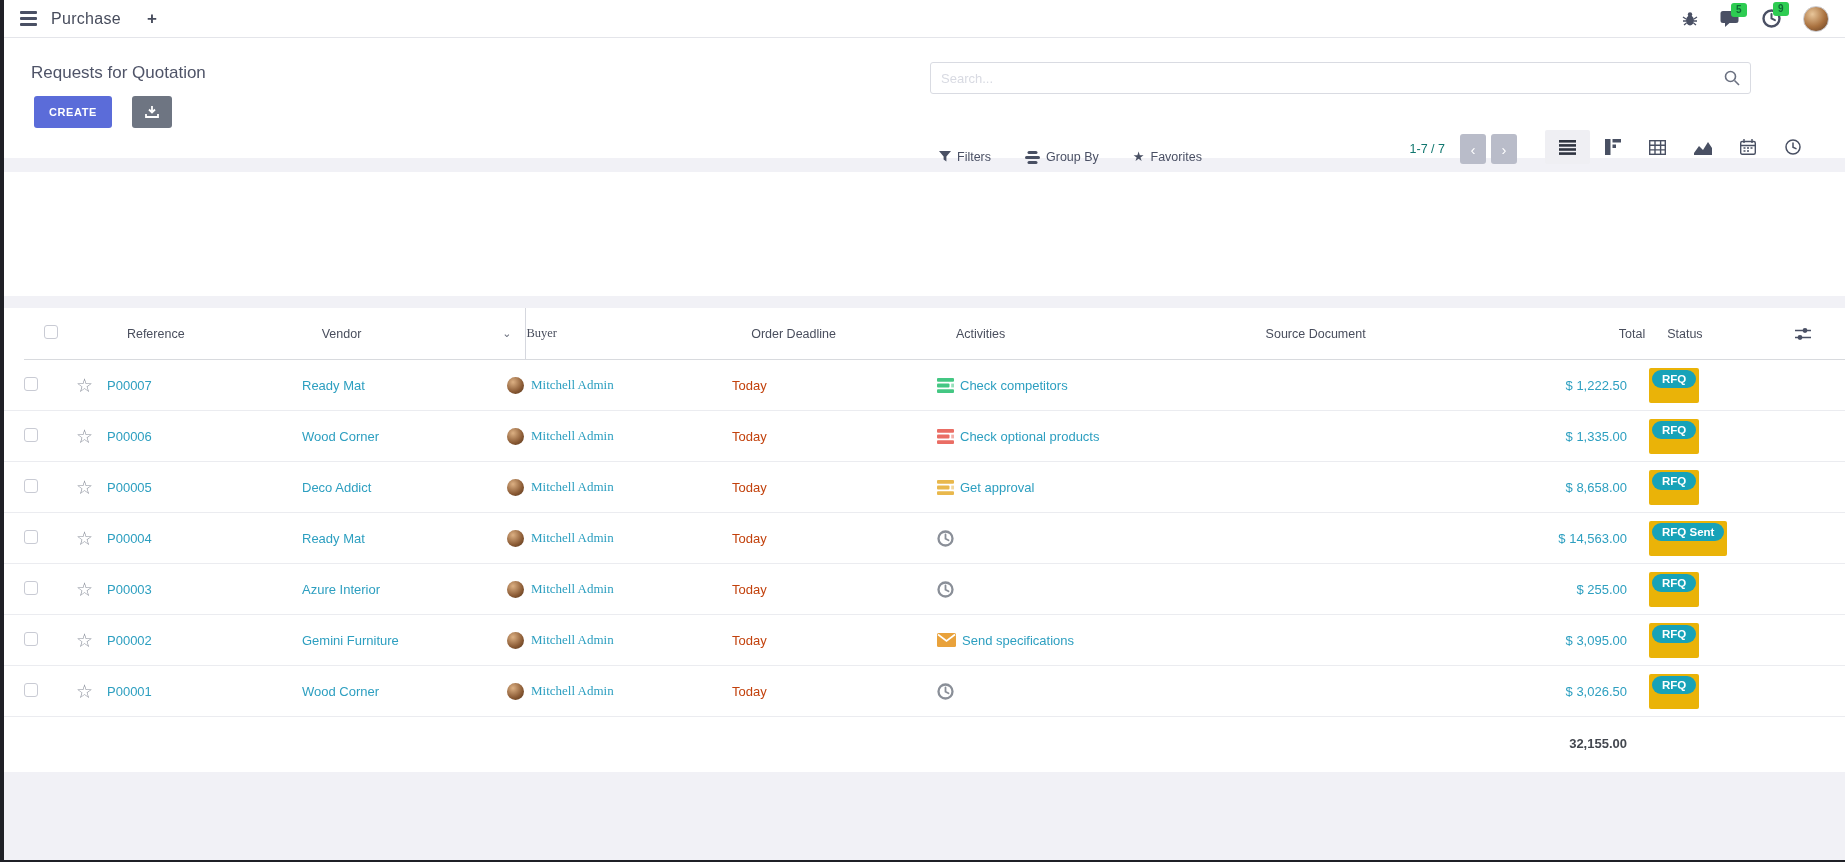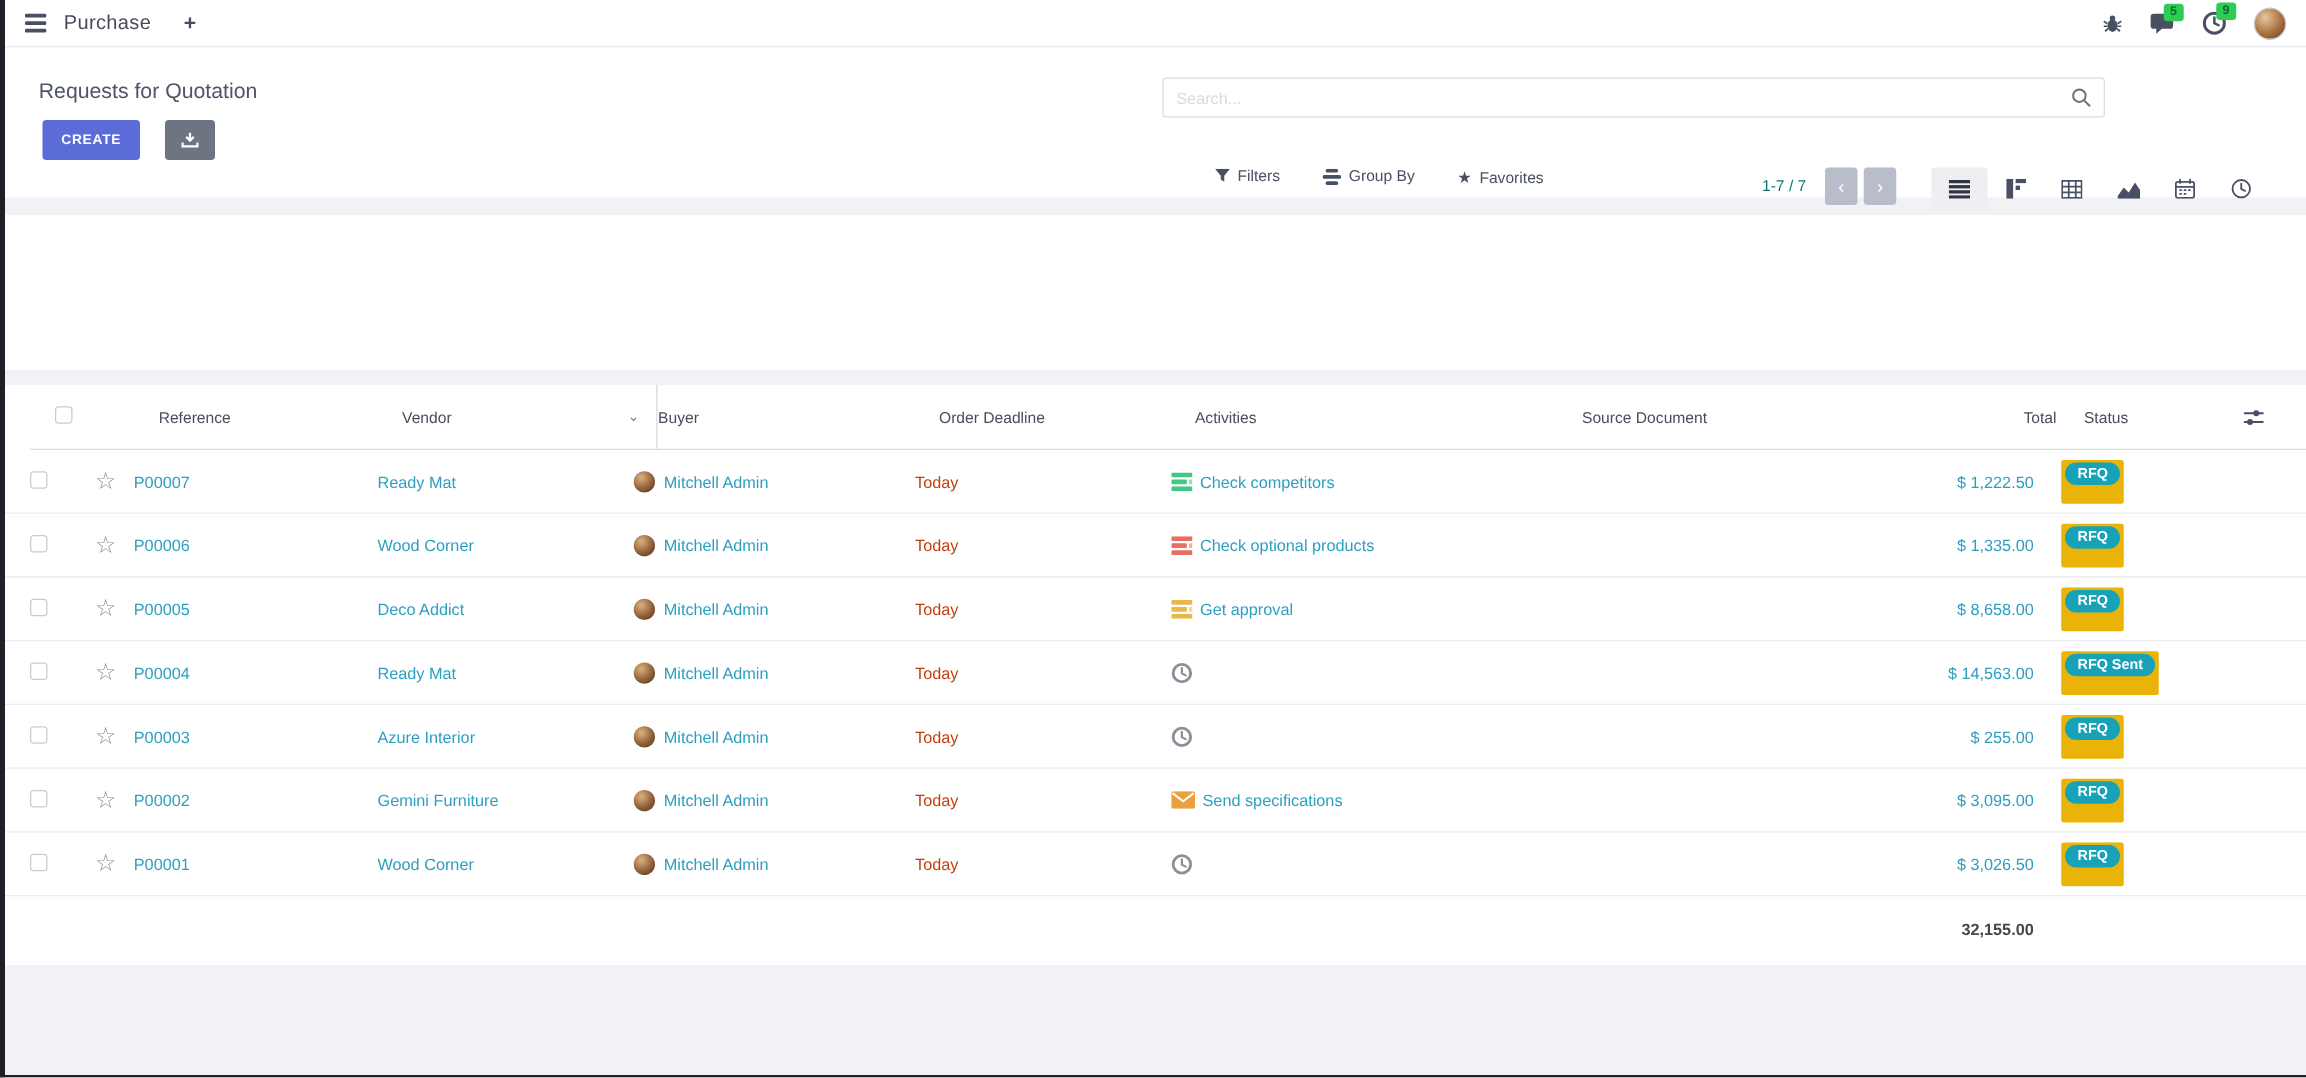--- a/index.html
+++ b/index.html
@@ -25,25 +25,25 @@
     background:radial-gradient(circle at 35% 30%, #e8c69a, #a9713f 55%, #5f3c22 100%);
     border:1px solid #c9c9cf;}
   
   .control-panel{position:absolute; top:38px; left:0; right:0; height:120px; background:#fff;}
   .page-title{position:absolute; left:27px; top:25px; font-size:17px; color:#4f5468; font-weight:400;}
   .cp-buttons{position:absolute; left:30px; top:58px; display:flex; gap:20px;}
   .btn-create{background:#5b6cd9; color:#fff; border:none; border-radius:3px;
     font-size:11px; letter-spacing:.6px; padding:10px 15px; font-weight:bold; cursor:pointer;}
   .btn-download{background:#6e7582; color:#fff; border:none; border-radius:3px;
     width:40px; padding:8px 0; cursor:pointer; display:flex; align-items:center; justify-content:center;}
-  .searchbar{position:absolute; left:926px; top:24px; width:754px; height:32px;
+  .searchbar{position:absolute; left:926px; top:24px; width:821px; height:32px;
     border:1px solid #d9dbe2; border-radius:3px; background:#fff; display:flex; align-items:center; padding:0 10px;}
   .searchbar input{flex:1; border:none; outline:none; font-size:13px; color:#4a5064; background:transparent;}
   .searchbar input::placeholder{color:#d8dae2;}
-  .cp-row2{position:absolute; left:968px; right:30px; top:96px; height:30px; display:flex; align-items:flex-start;}
+  .cp-row2{position:absolute; left:935px; right:30px; top:96px; height:30px; display:flex; align-items:flex-end;}
   .filter-item{display:flex; align-items:center; gap:6px; margin-right:34px; color:#4a5064; font-size:12.5px; cursor:pointer;}
   .pager{margin-left:auto; display:flex; align-items:center; gap:5px;}
   .pager-text{font-size:12.5px; color:#0f766e; margin-right:10px;}
   .pager-btn{width:26px; height:30px; background:#b9bcc9; border:none; border-radius:3px;
     color:#fff; font-size:15px; cursor:pointer; line-height:1;}
   .view-switcher{display:flex; align-items:center; margin-left:28px;}
   .view-btn{width:45px; height:34px; display:flex; align-items:center; justify-content:center; cursor:pointer;}
   .view-btn.active{background:#efeff3; border-radius:2px;}
   
   .dashboard{position:absolute; top:172px; left:0; right:0; height:124px; background:#fff;}
@@ -69,21 +69,21 @@
   .table-panel{position:absolute; top:308px; left:0; right:0; height:464px; background:#fff;}
   .trow{display:flex; align-items:center;}
   .thead{height:52px; border-bottom:1px solid #d8dade; font-size:12.5px; color:#494e5d;margin-left:20px;}
   .tbody-row{height:51px; border-bottom:1px solid #ebecf0; cursor:pointer;}
   .tfoot{height:53px;}
   .c-cb{width:58px; padding-left:20px;}
   .c-star{width:45px; display:flex; justify-content:center;}
   .c-ref{width:195px;}
   .c-vendor{width:205px; position:relative; align-self:stretch; display:flex; align-items:center;}
   .thead .c-vendor{border-right:1px solid #d5d7de;}
-  .c-buyer{width:225px; display:flex; align-items:center; gap:7px;}
+  .c-buyer{width:225px; display:flex; align-items:center; gap:7px;font-family:Liberation Serif, serif;}
   .c-deadline{width:205px;}
   .c-act{width:310px; display:flex; align-items:center; gap:6px;text-align:center;}
   .c-src{width:240px;}
   .c-total{width:140px; text-align:right;}
   .c-status{width:150px; padding-left:22px;}
   .c-gear{flex:1; display:flex; justify-content:flex-end; padding-right:34px;}
   .checkbox{width:14px; height:14px; border:1px solid #c9cbd4; border-radius:3px; background:#fff; display:inline-block; cursor:pointer;}
   .star{font-size:19px; color:#8a8f9b; line-height:1; cursor:pointer;}
   .link{color:#2d9fc0;}
   .deadline-txt{color:#c2410c;}

